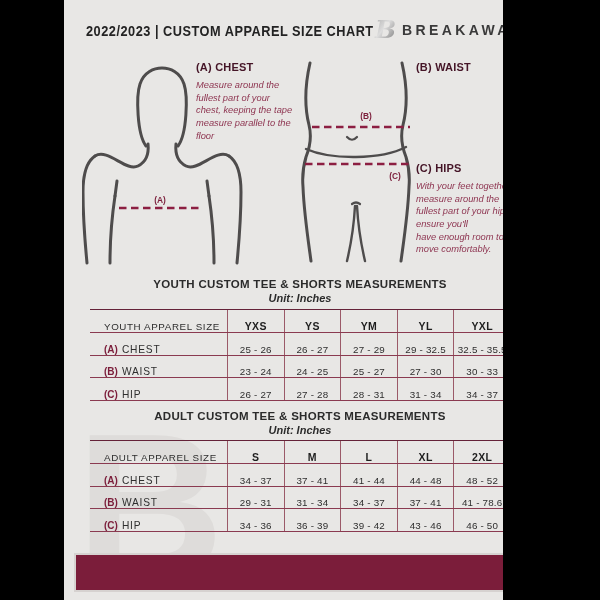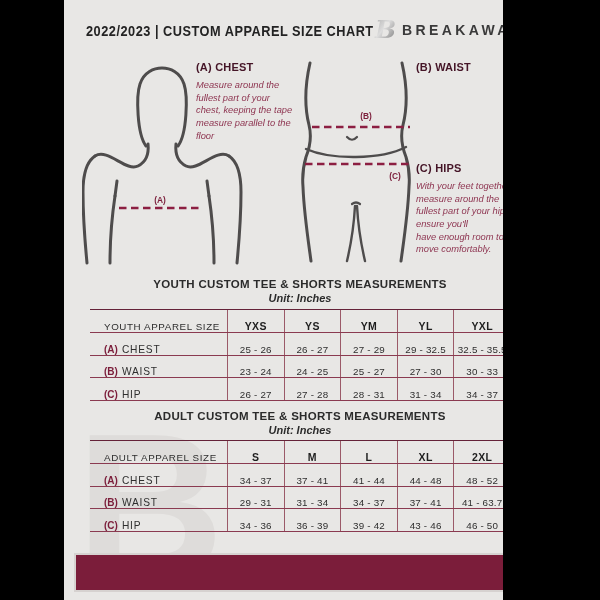--- a/index.html
+++ b/index.html
@@ -268,21 +268,21 @@
         <div class="t-cell">
             <span class="t-val">31 - 34</span>
           </div>
         <div class="t-cell">
             <span class="t-val">34 - 37</span>
           </div>
         <div class="t-cell">
             <span class="t-val">37 - 41</span>
           </div>
         <div class="t-cell">
-            <span class="t-val">41 - 63.7</span>
+            <span class="t-val">41 - 78.6</span>
           </div>
       </div>
       <div class="t-row data">
         <div class="t-cell first">
             <span class="row-prefix">(C)</span>
             <span class="row-label">HIP</span>
           </div>
         <div class="t-cell">
             <span class="t-val">34 - 36</span>
           </div>

